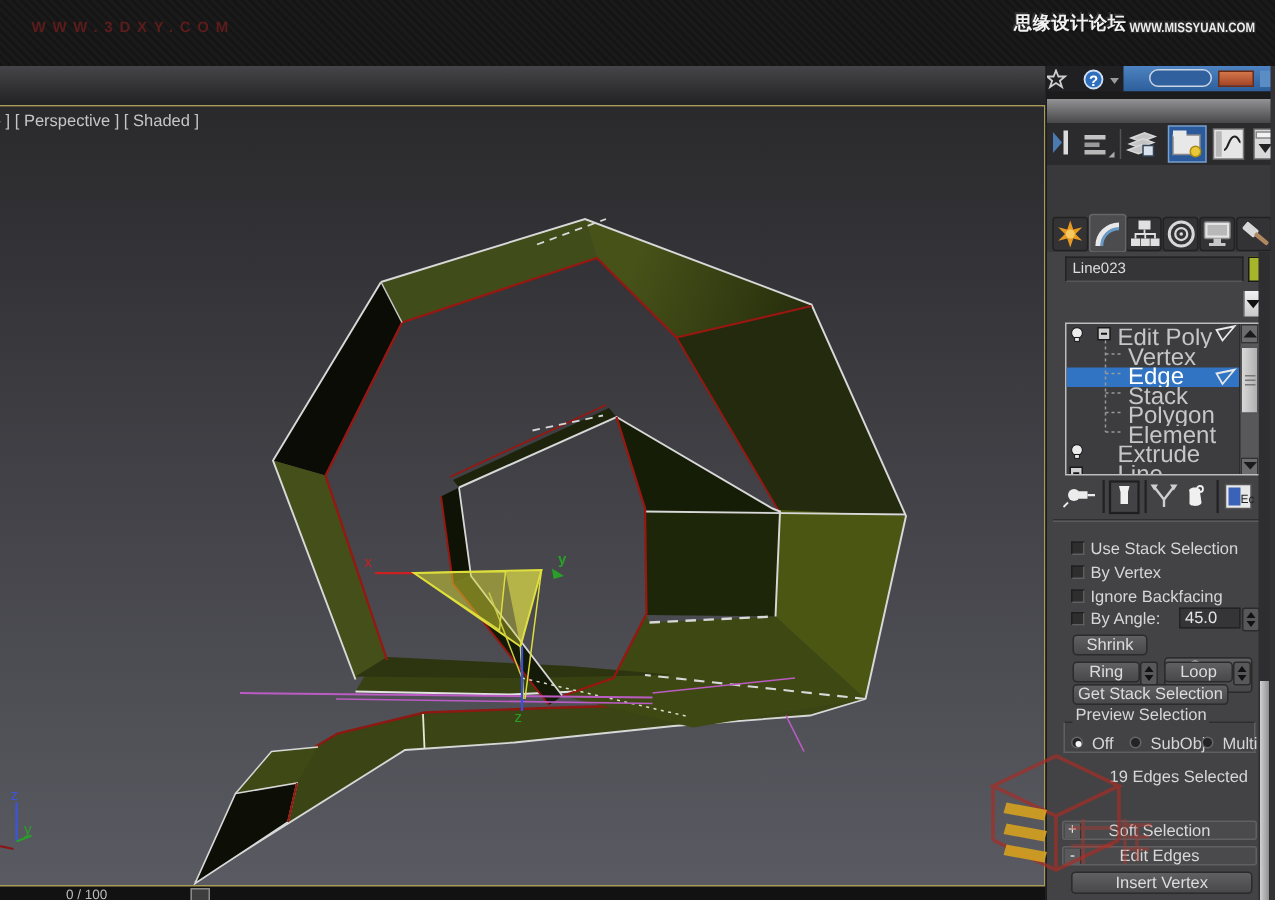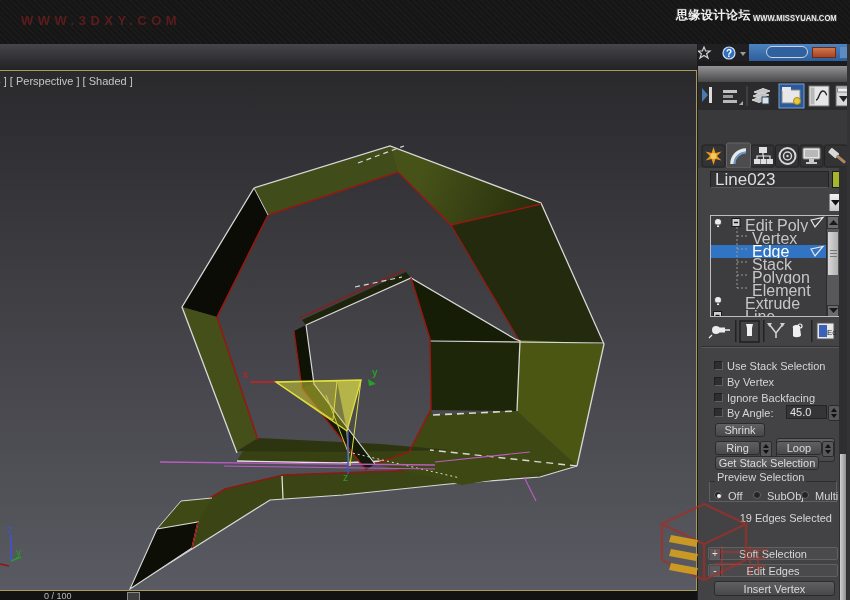--- a/index.html
+++ b/index.html
@@ -1,21 +1,21 @@
 <!DOCTYPE html>
 <html><head>
 <meta charset="utf-8">
 <style>
   * { margin:0; padding:0; box-sizing:border-box; }
   html,body { width:850px; height:600px; overflow:hidden; background:#000; }
   body { font-family:"Liberation Sans", sans-serif; position:relative; }
   .abs { position:absolute; }
   #topbar { left:0; top:0; width:850px; height:44px;
     background:repeating-linear-gradient(45deg,#151515 0 2px,#1a1a1a 2px 4px),#161616; }
-  #wm3dxy { left:21px; top:13px; font-size:13px; font-weight:bold; letter-spacing:4.5px;
+  #wm3dxy { left:21px; top:13px; font-size:10px; font-weight:bold; letter-spacing:4.5px;
     color:#5d1c1c; }
   #wmcn { left:676px; top:7px; font-size:12px; font-weight:bold; color:#f2f2f2;
     text-shadow:1px 1px 0 #111, -1px -1px 0 #333; letter-spacing:0.5px;}
   #wmmy { left:753px; top:13px; font-size:9px; font-weight:bold; color:#ededed;
     letter-spacing:0; transform:scale(0.85,1); transform-origin:left top;
     text-shadow:-1px -1px 0 #2a2a2a,1px -1px 0 #2a2a2a,-1px 1px 0 #2a2a2a,1px 1px 0 #2a2a2a; }
   #menuband { left:0; top:44px; width:697px; height:26px;
     background:linear-gradient(#46464a,#2c2c2e 70%,#232325); }
   #viewport { left:0; top:70px; width:697px; height:520px;
     background:linear-gradient(#2a2a2d,#5a5a62);
@@ -230,21 +230,21 @@
         <rect x="111" y="17" width="5" height="3" fill="#c8c8c8"></rect>
         <rect x="108" y="20" width="11" height="2" fill="#c8c8c8"></rect>
 
       </g>
       <g transform="translate(138,13) rotate(40)">
         <rect x="-8" y="-3" width="10" height="6" rx="1" fill="#d8d8d8"></rect>
         <rect x="1" y="-1.5" width="11" height="3" rx="1" fill="#b08860"></rect>
       </g>
     </svg>
 
-    <div class="abs" style="left:12px;top:127px;width:119px;height:17px;background:#353537;border:1px solid #232325;border-bottom-color:#565658;color:#dedede;font-size:17px;line-height:16px;padding-left:4px">Line023</div>
+    <div class="abs" style="left:12px;top:127px;width:119px;height:17px;background:#353537;border:1px solid #232325;border-bottom-color:#565658;color:#dedede;font-size:10px;line-height:16px;padding-left:4px">Line023</div>
     <div class="abs" style="left:134px;top:127px;width:15px;height:17px;background:#a6b52a;border:1px solid #1a1a1a"></div>
 
     <div class="abs" style="left:131px;top:150px;width:14px;height:17px;background:linear-gradient(#f2f2f2,#c8c8c8);border-left:1px solid #888"></div>
     <svg class="abs" style="left:133px;top:156px" width="10" height="6">
       <polygon points="0,0 9,0 4.5,5.5" fill="#111"></polygon>
     </svg>
 
     <div class="abs" style="left:12px;top:171px;width:130px;height:102px;background:#3d3d3f;border:1px solid #bdbdbd;overflow:hidden">
       <div class="srow" style="top:3px;left:0"><span style="margin-left:34px">Edit Poly</span></div>
       <div class="srow" style="top:16px;left:0"><span style="margin-left:41px">Vertex</span></div>

